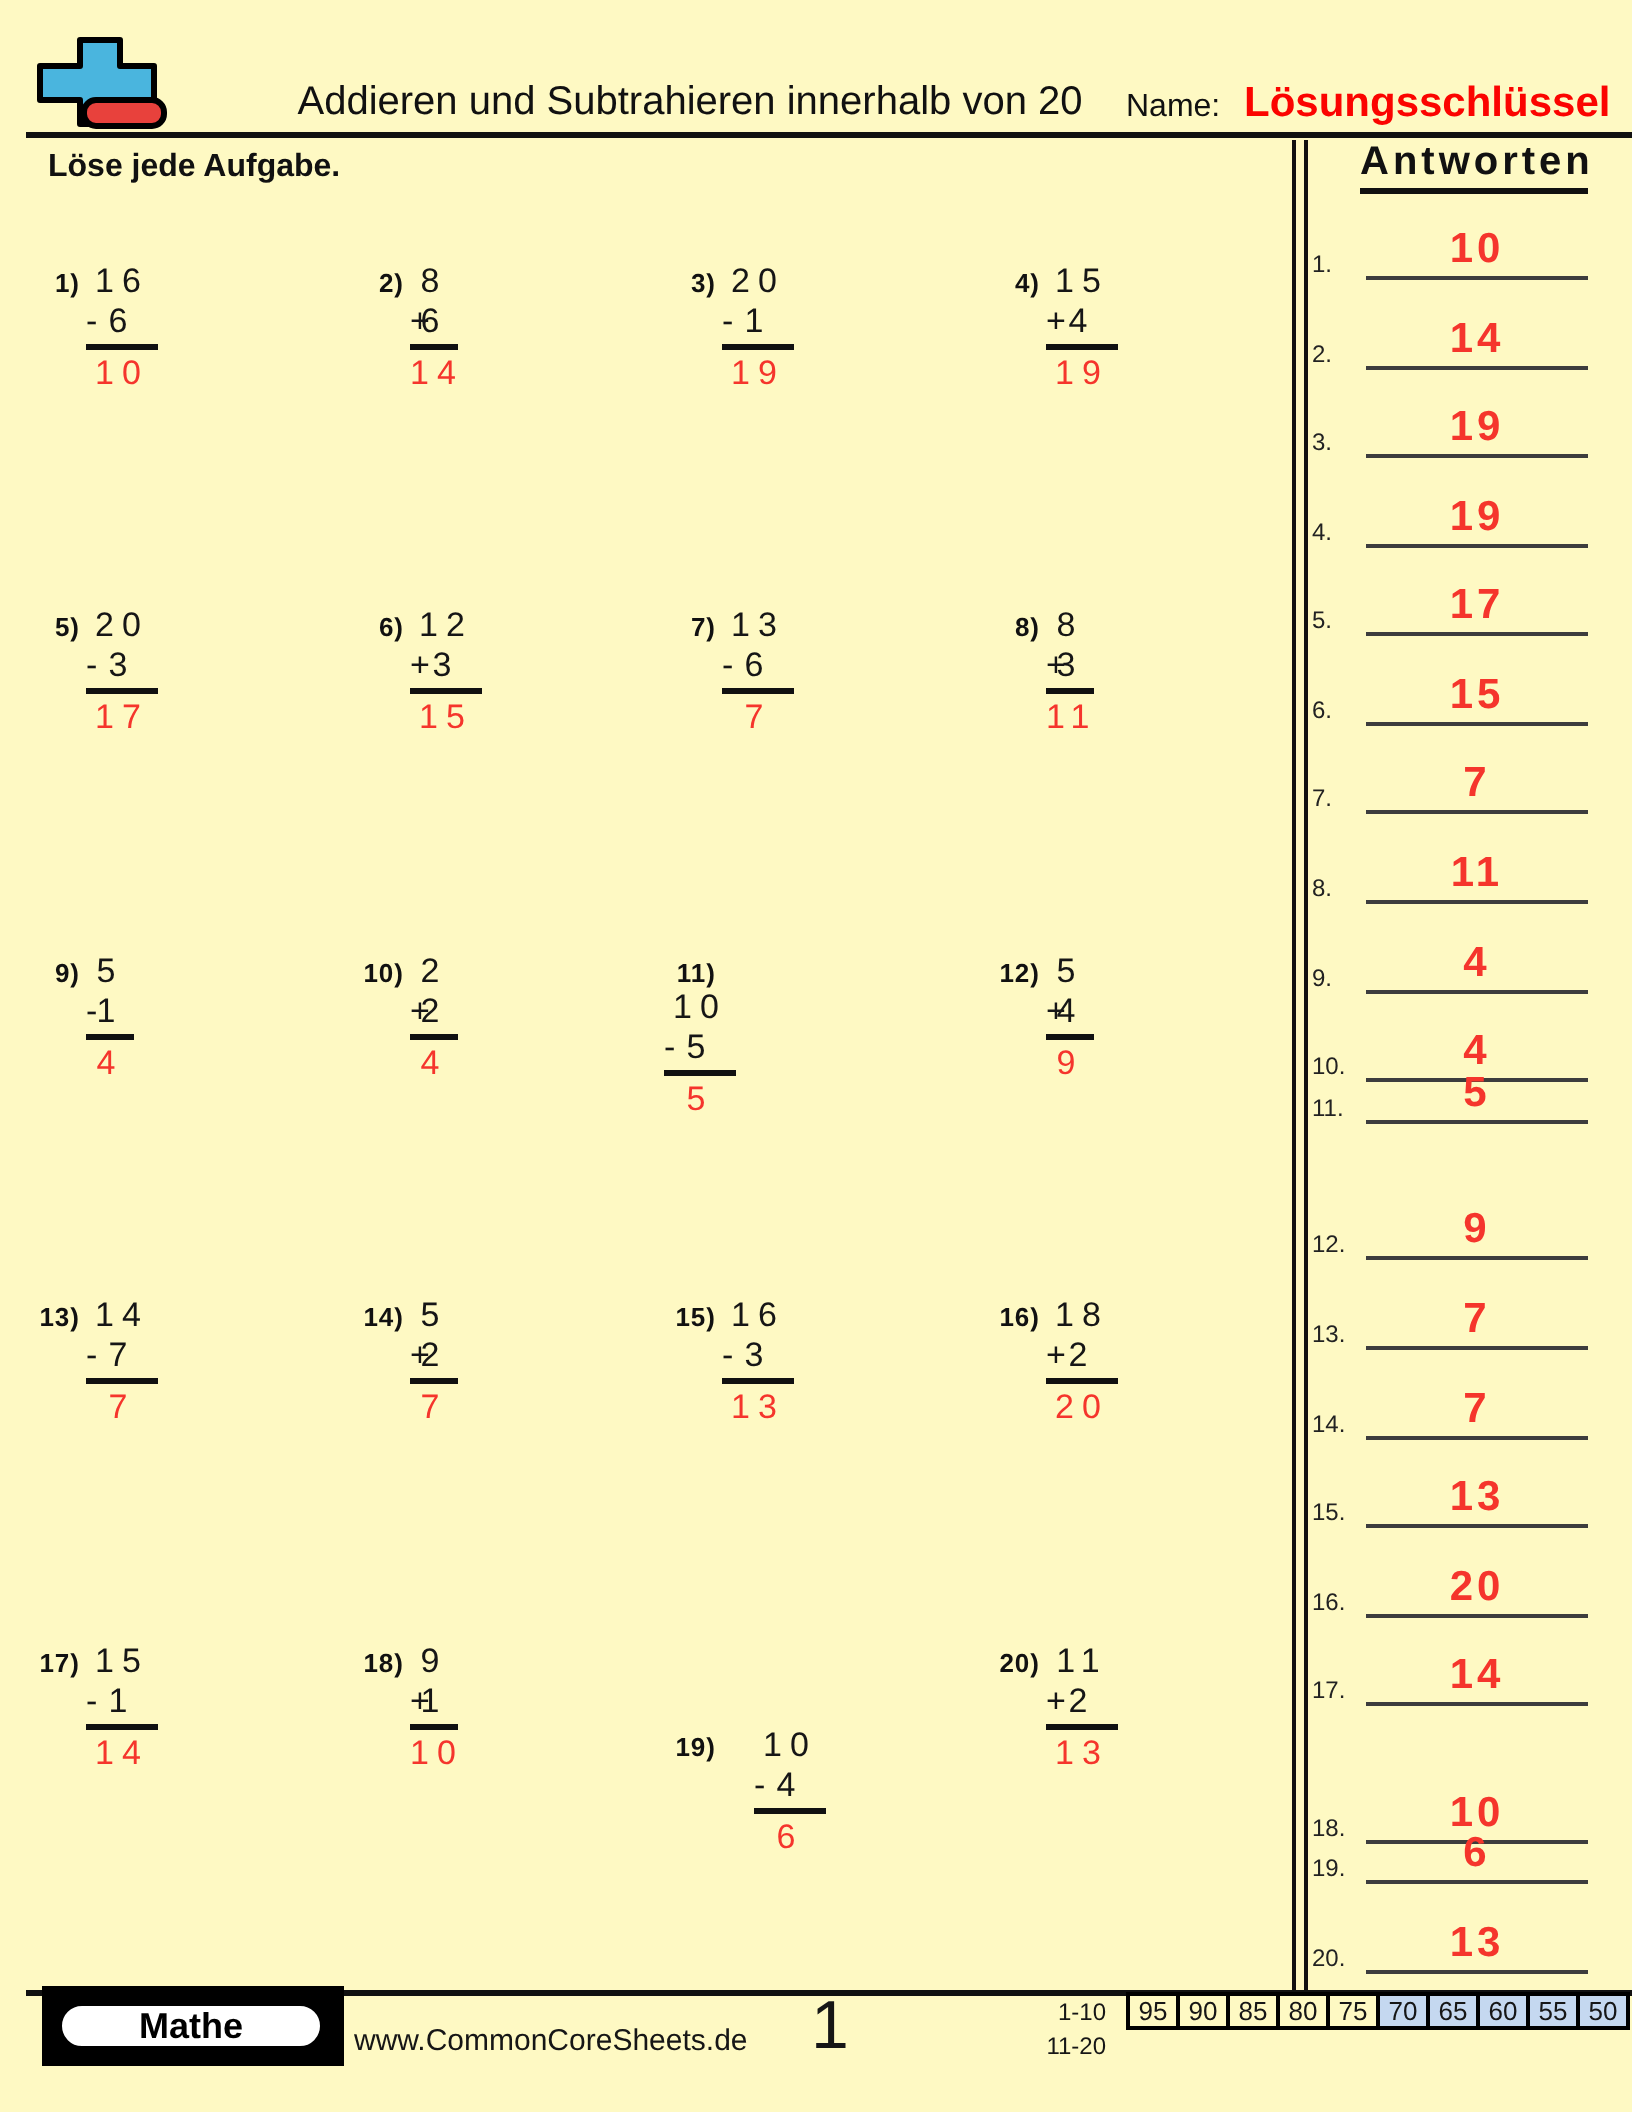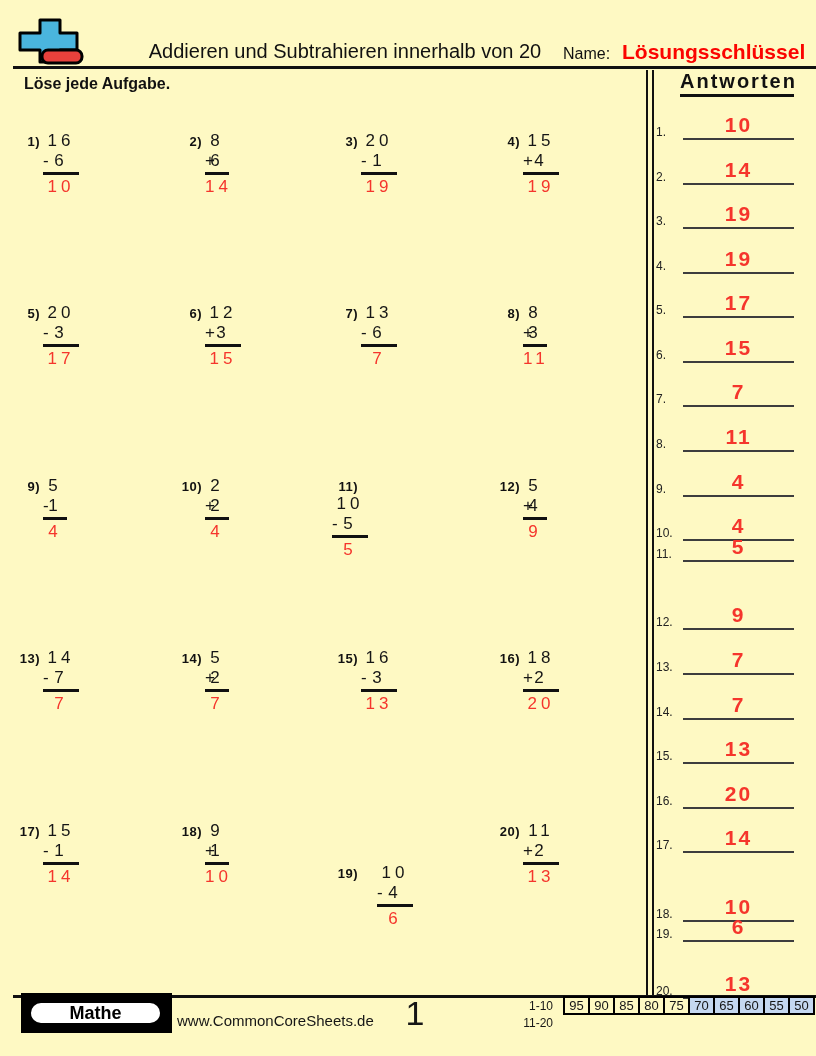--- a/index.html
+++ b/index.html
@@ -446,21 +446,21 @@
     </div>
   </div>
 
   <div class="ans-row" style="top: 912px;">
     <span class="anum">19.</span>
     <div class="aline">
       <span class="aval">6</span>
     </div>
   </div>
 
-  <div class="ans-row" style="top: 957px; margin-top: 12px;">
+  <div class="ans-row" style="top: 957px;">
     <span class="anum">20.</span>
     <div class="aline">
       <span class="aval">13</span>
     </div>
   </div>
 </div>
 
   <div class="footer-line"></div>
   <div class="subject-box">
     <div class="subject-pill">Mathe</div>

